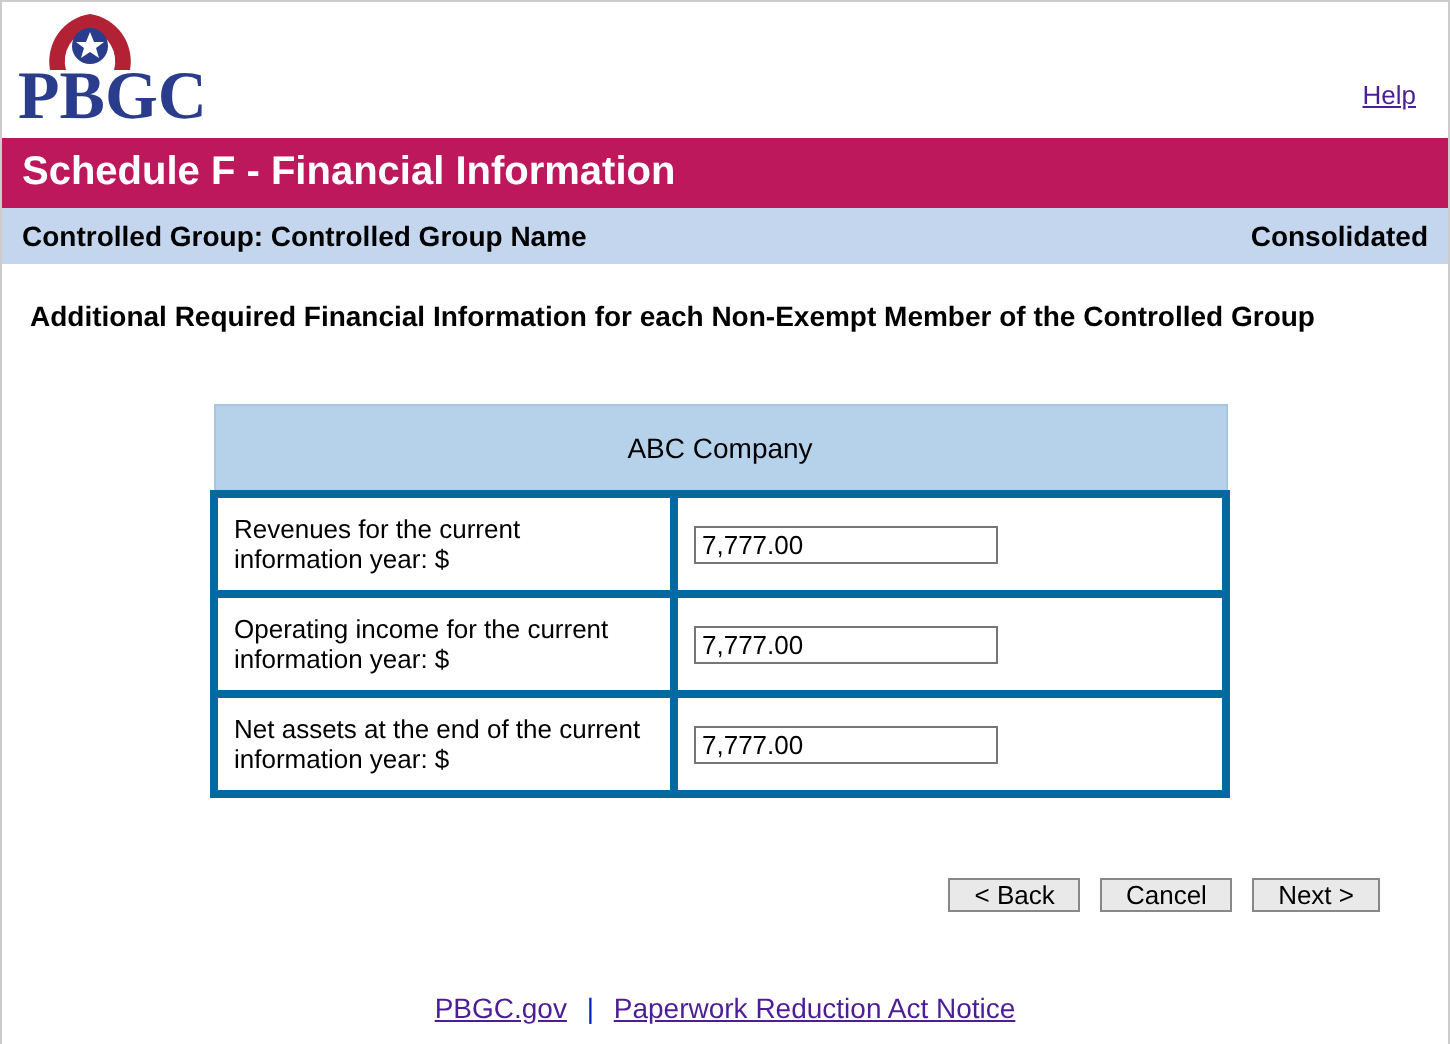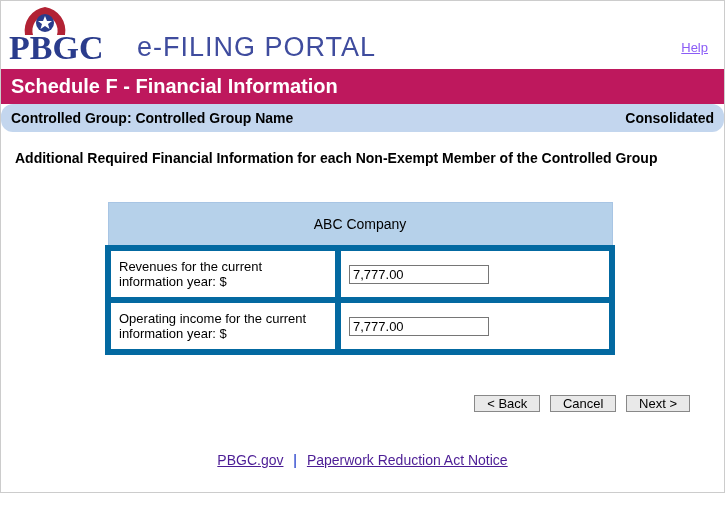--- a/index.html
+++ b/index.html
@@ -28,40 +28,39 @@
     height: 60px;
   }
   .portal-title {
     font-family: Impact, "Arial Narrow Bold", sans-serif;
     font-size: 27px;
     letter-spacing: 1px;
     color: #3f4c9e;
     padding-bottom: 2px;
   }
   .help-link {
-    color: #8b5cf6;
+    color: #4c1d95;
     text-decoration: underline;
     font-size: 13px;
     margin-bottom: 10px;
   }
   .section-bar {
     background: #be185d;
     color: #fff;
     font-size: 20px;
     font-weight: bold;
     padding: 6px 10px;
   }
   .subbar {
     background: #c3d6ee;
     display: flex;
     justify-content: space-between;
     padding: 6px 10px;
     font-size: 14px;
     font-weight: bold;
-    border-radius: 12px;
   }
   .content {
     padding: 18px 14px 10px 14px;
   }
   .instruction {
     font-weight: bold;
     font-size: 14px;
     margin-bottom: 36px;
   }
   .fin-table {
@@ -72,29 +71,29 @@
   }
   .fin-table th {
     background: #b6d1ea;
     text-align: center;
     font-size: 14px;
     font-weight: normal;
     padding: 13px 10px;
     border: 1px solid #a8c5e4;
   }
   .fin-table td {
-    border: 6px solid #0369a1;
+    border: 4px solid #0369a1;
     padding: 8px 8px;
     vertical-align: middle;
     font-size: 13px;
     background: #fff;
   }
   .fin-table td.label-cell { width: 230px; }
   .fin-table input[type="text"] {
-    width: 140px;
+    width: 152px;
     font-size: 13px;
     padding: 1px 3px;
     border: 1px solid #767676;
     font-family: Arial, sans-serif;
   }
   .buttons {
     text-align: right;
     padding: 40px 20px 20px 0;
   }
   .buttons button {
@@ -126,21 +125,20 @@
 <div class="header">
   <div class="logo-wrap">
     <svg class="logo" viewBox="0 0 112 60">
 
       <path d="M36 2 A24 24 0 0 0 16 30 L24 30 A16 16 0 0 1 36 10 Z" fill="#b22234"></path>
       <path d="M36 2 A24 24 0 0 1 56 30 L48 30 A16 16 0 0 0 36 10 Z" fill="#b22234"></path>
       <circle cx="36" cy="18" r="9" fill="#2a3c8c"></circle>
       <polygon points="36,11 38,16 43,16 39,19 40.5,24 36,21 31.5,24 33,19 29,16 34,16" fill="#fff"></polygon>
       <text x="0" y="54" font-family="Georgia, 'Times New Roman', serif" font-size="34" font-weight="bold" fill="#2a3c8c">PBGC</text>
     </svg>
-    <span class="portal-title">e-FILING PORTAL</span>
   </div>
   <a href="#" class="help-link">Help</a>
 </div>
 
 <div class="section-bar">Schedule F - Financial Information</div>
 
 <div class="subbar">
   <span>Controlled Group: Controlled Group Name</span>
   <span>Consolidated</span>
 </div>
@@ -158,20 +156,26 @@
       <td>
         <input type="text" value="7,777.00" style="">
       </td>
     </tr>
     <tr>
       <td class="label-cell">Operating income for the current information year:  $</td>
       <td>
         <input type="text" value="7,777.00" style="">
       </td>
     </tr>
+    <tr>
+      <td class="label-cell">Net assets at the end of the current information year:  $</td>
+      <td>
+        <input type="text" value="7,777.00" style="">
+      </td>
+    </tr>
   </tbody>
     </table>
 
   <div class="buttons">
     <button>&lt; Back</button>
     <button>Cancel</button>
     <button>Next &gt;</button>
   </div>
 </div>
 

